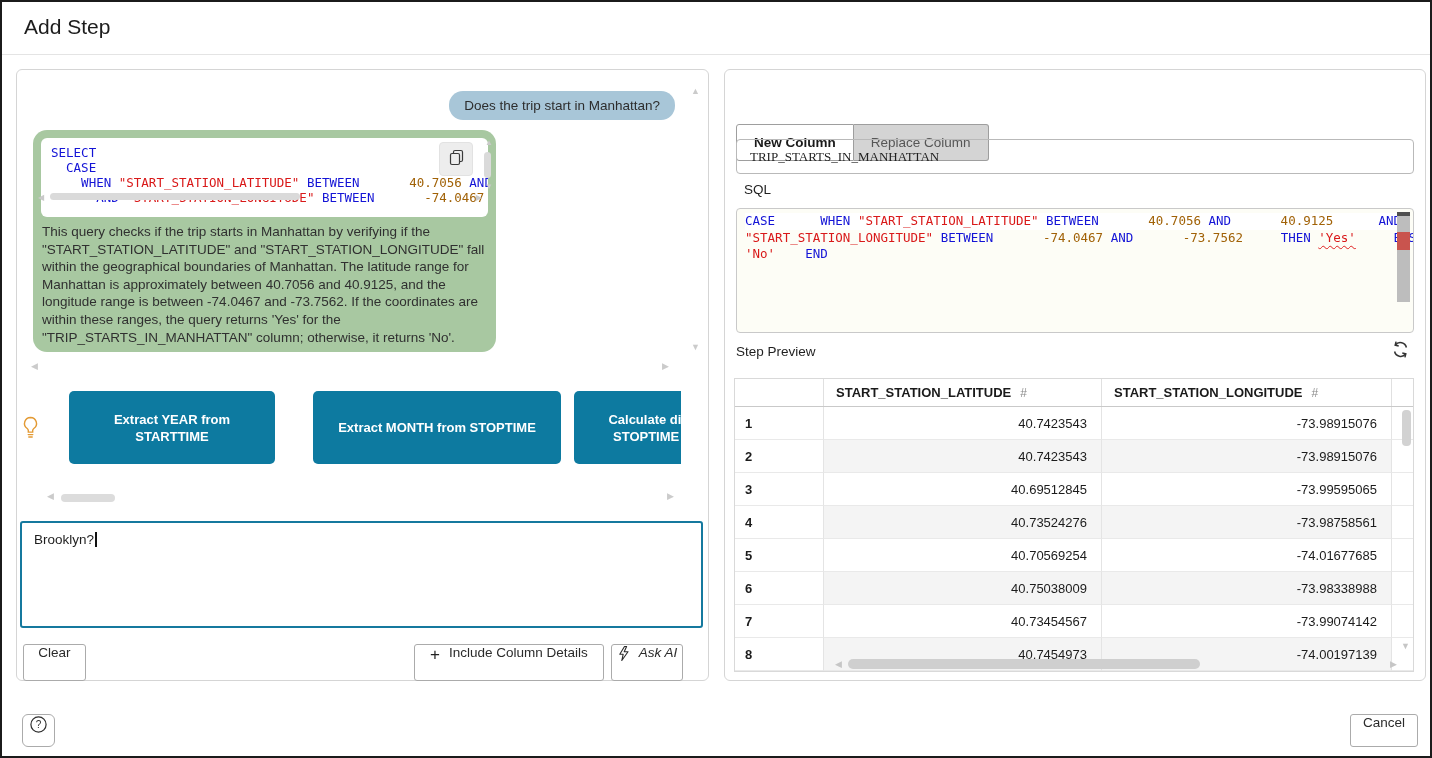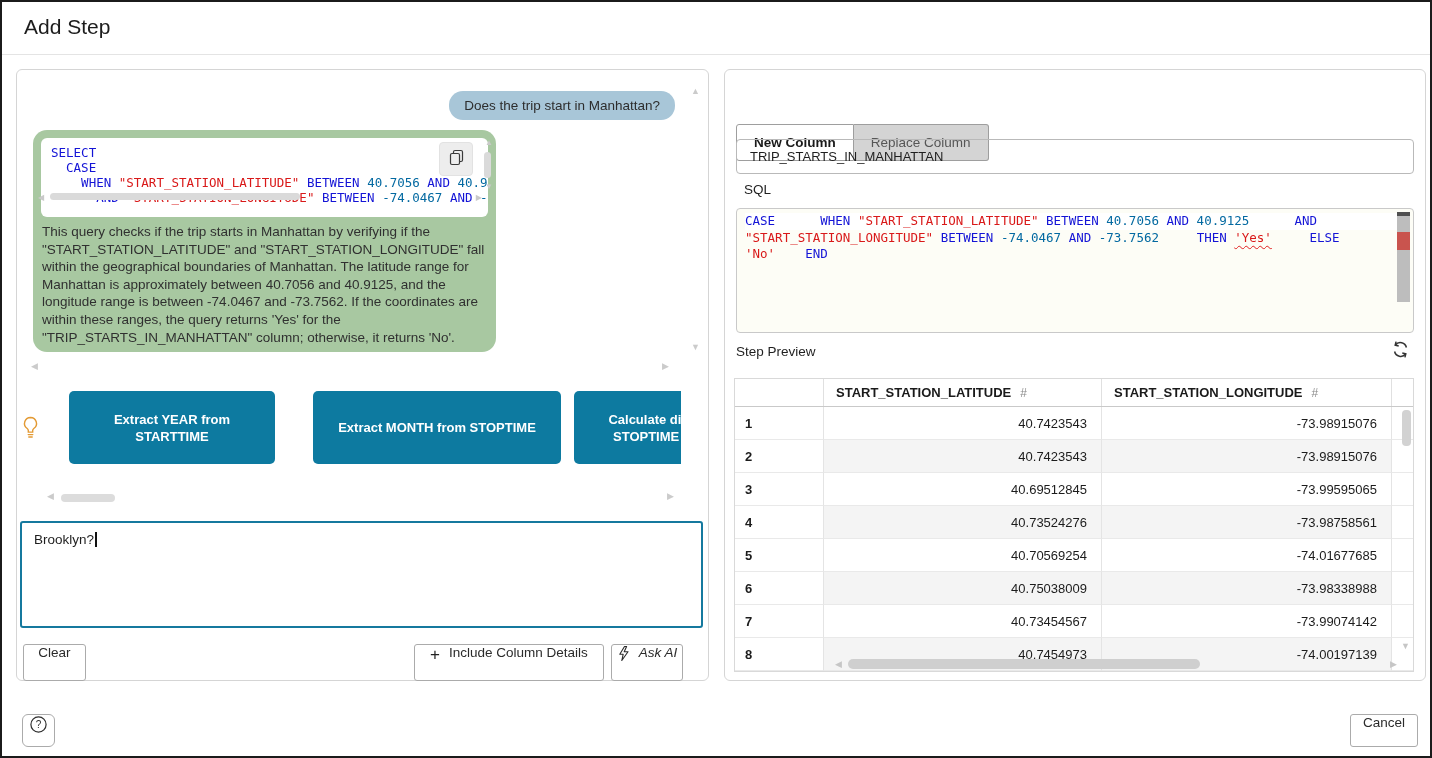--- a/index.html
+++ b/index.html
@@ -14,21 +14,21 @@
   .right-panel { left:722px; top:67px; width:702px; height:612px; }
 
   
   .user-bubble { position:absolute; right:33px; top:21px; background:#a8c6d8; border-radius:14px;
     padding:7px 15px; font-size:13.5px; color:#2d2d2d; }
   .ai-bubble { position:absolute; left:16px; top:60px; width:463px; height:222px; background:#a8c8a1; border-radius:14px; }
   .code-block { position:absolute; left:8px; top:8px; width:447px; height:79px; background:#fff; border-radius:6px;
     overflow:hidden; font-family:"DejaVu Sans Mono", monospace; font-size:12.5px; line-height:15px;
     padding:7px 0 0 10px; white-space:pre; }
   .code-line { white-space:pre; }
-  .tok-k { color:#1414d6; } .tok-s { color:#d91919; } .tok-n { color:#0369a1; } .tok-p { color:#333; }
+  .tok-k { color:#1414d6; } .tok-s { color:#d91919; } .tok-n { color:#a16207;margin-left:42px; } .tok-p { color:#333; }
   .tok-sq { color:#d91919; text-decoration:underline wavy #e02020 1px; text-underline-offset:3px; }
   .copy-btn { position:absolute; right:23px; top:12px; width:34px; height:34px; background:#ededed;
     border:1px solid #e2e2e2; border-radius:4px; display:flex; align-items:center; justify-content:center; cursor:pointer; }
   .mini-arrow { position:absolute; font-size:8px; color:#c9c9c9; line-height:8px; }
   .code-vthumb { position:absolute; right:5px; top:22px; width:7px; height:26px; background:#dadada; border-radius:4px; }
   .code-hthumb { position:absolute; left:17px; top:63px; width:250px; height:7px; background:#dadada; border-radius:4px; }
   .explanation { position:absolute; left:9px; top:93px; width:453px; font-size:13.5px; line-height:17.6px; color:#303030; }
   .chat-arrow { position:absolute; font-size:9px; color:#cbcbcb; }
 
   
@@ -56,21 +56,21 @@
   .askai-btn   { left:594px; top:574px; width:72px;  height:37px;font-style:italic; }
   .plus-glyph { font-size:17px; font-weight:400; color:#222; }
 
   
   .tabs { position:absolute; left:11px; top:24px; display:flex; }
   .tab { height:37px; padding:0 17px; font-size:13.5px; display:flex; align-items:center; border:1px solid #9e9e9e; cursor:pointer;margin-top:30px; }
   .tab-active { background:#fff; font-weight:700; color:#1a1a1a; border-radius:3px 0 0 3px; }
   .tab-inactive { background:#d4d4d4; color:#565656; border-left:none; border-radius:0 3px 3px 0; }
 
   .name-input { position:absolute; left:11px; top:69px; width:678px; height:35px; border:1px solid #b9b9b9;
-    border-radius:4px; display:flex; align-items:center; padding:0 13px; font-size:13px; color:#1f1f1f; }
+    border-radius:4px; display:flex; align-items:center; padding:0 13px; font-size:13px; color:#1f1f1f;font-family:Liberation Serif, serif; }
   .small-label { position:absolute; font-size:13.5px; color:#1f1f1f; }
 
   .sql-editor { position:absolute; left:11px; top:138px; width:678px; height:125px; border:1px solid #c9c9c9;
     border-radius:4px; background:#fdfdf6; overflow:hidden; }
   .sql-code { padding:4px 8px; font-family:"DejaVu Sans Mono", monospace; font-size:12.5px; line-height:16.5px; }
   .sql-code .code-line:first-child { background:#fff; }
   .sql-gutter { position:absolute; right:3px; top:3px; width:13px; height:90px; background:#bdbdbd; }
   .sql-gutter::before { content:""; position:absolute; left:0; top:0; width:100%; height:4px; background:#505050; }
   .sql-annot { position:absolute; left:0; top:20px; width:13px; height:18px; background:#c9544e; }
 

